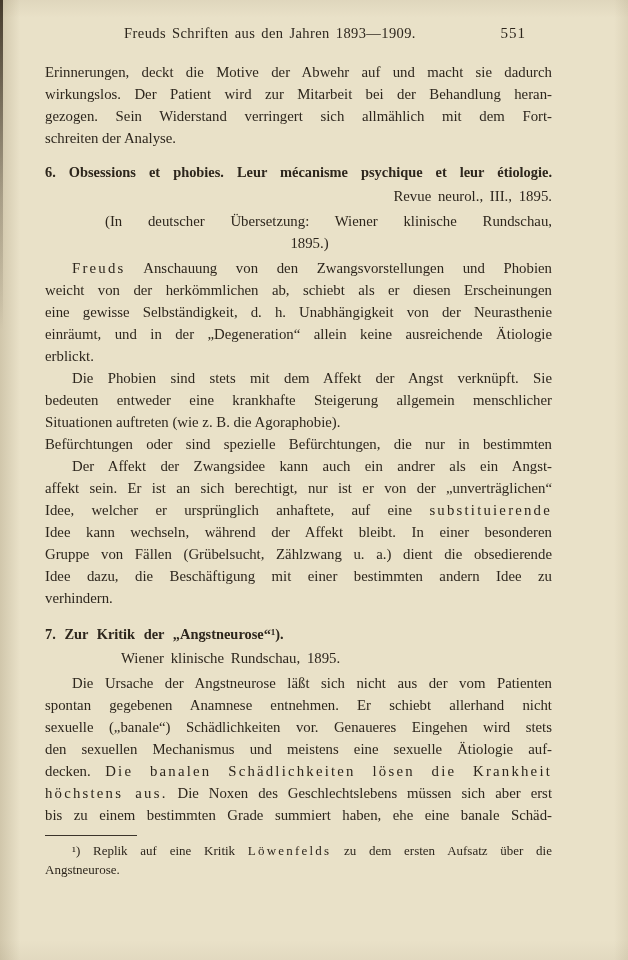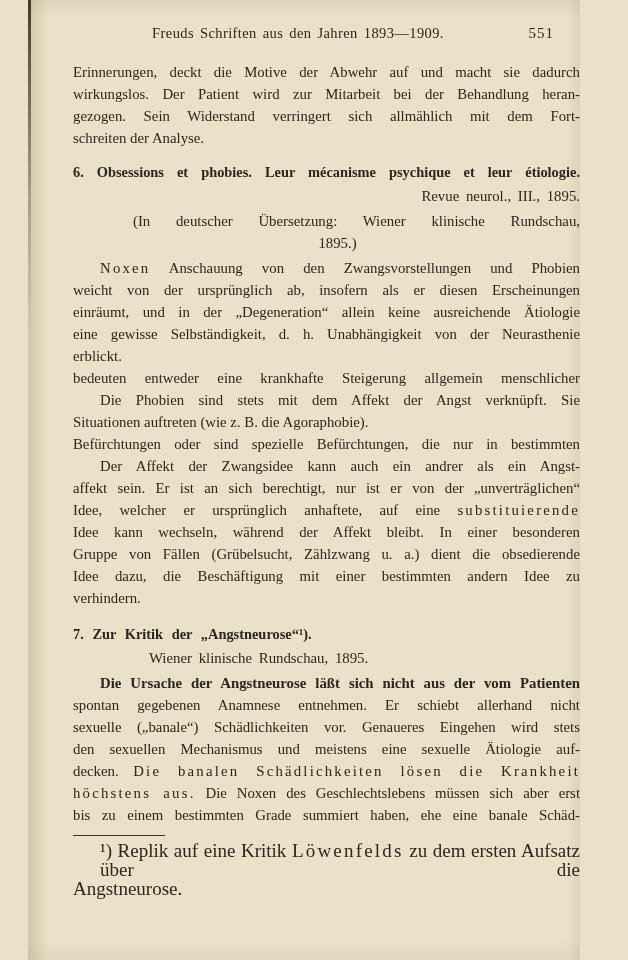--- a/index.html
+++ b/index.html
@@ -1,43 +1,42 @@
 <!DOCTYPE html>
 <html><head>
 <meta charset="utf-8">
 <style>
   html,body{margin:0;padding:0;}
   body{width:628px;height:960px;overflow:hidden;background:#e9e1c8;}
   .page{
-    position:relative;width:552px;height:960px;
+    position:relative;width:628px;height:960px;
     font-family:"Liberation Serif","DejaVu Serif",serif;
     color:#2d261d;
     background:
       linear-gradient(90deg, rgba(110,92,56,0.20), rgba(0,0,0,0) 20px),
       linear-gradient(270deg, rgba(110,92,56,0.10), rgba(0,0,0,0) 14px),
       linear-gradient(180deg, rgba(110,92,56,0.08), rgba(0,0,0,0) 18px),
       linear-gradient(0deg, rgba(110,92,56,0.06), rgba(0,0,0,0) 20px),
       #e9e1c8;
-    margin-left: 28px;
   }
   .edge-left{
     position:absolute;left:0;top:0;width:3px;height:330px;
     background:linear-gradient(180deg, rgba(44,34,22,0.85), rgba(44,34,22,0.25) 60%, rgba(44,34,22,0));
   }
   .header{position:absolute;top:25px;left:0;width:628px;height:20px;font-size:14.5px;}
   .running-title{position:absolute;left:0;width:540px;text-align:center;letter-spacing:0.4px;word-spacing:2px;}
   .page-number{position:absolute;right:102px;top:0;font-size:15px;letter-spacing:1px;}
   .body{position:absolute;left:45px;top:61px;width:507px;font-size:14.8px;line-height:22px;}
   .block{margin:0;}
   .line{text-align:left;}
   .line.j{text-align:justify;text-align-last:justify;-moz-text-align-last:justify;text-justify:inter-word;}
   .sp{letter-spacing:2.2px;}
   .block.heading{font-weight:bold;font-size:14.4px;}
   .block.ref{word-spacing:3px;}
-  .block.footnote{font-size:19px;line-height:19px;}
+  .block.footnote{font-size:13px;line-height:19px;}
   .rule{width:92px;border-top:1.5px solid #3b342b;margin:9px 0 5px 0;}
 </style>
 </head>
 <body style="background: rgb(233, 225, 200);">
 
 <div class="page" style="color: rgb(45, 38, 29);">
   <div class="edge-left"></div>
   <div class="header">
     <div class="running-title">Freuds Schriften aus den Jahren 1893—1909.</div>
     <div class="page-number">551</div>
@@ -53,49 +52,49 @@
         <div class="line j"><span>6. Obsessions et phobies. Leur mécanisme psychique et leur étiologie.</span></div>
       </div>
       <div class="block ref" style="margin-top: 2px;">
         <div class="line" style="padding-left: 76px; text-align: right;"><span>Revue neurol., III., 1895.</span></div>
       </div>
       <div class="block ref" style="margin-top: 3px;">
         <div class="line j" style="padding-left: 60px;"><span>(In deutscher Übersetzung: Wiener klinische Rundschau,</span></div>
         <div class="line" style="padding-left: 22px; text-align: center;"><span>1895.)</span></div>
       </div>
       <div class="block para" style="margin-top: 3px;">
-        <div class="line j" style="padding-left: 27px;"><span class="sp">Noxen</span><span> Anschauung von den Zwangsvorstellungen und Phobien</span></div>
-        <div class="line j"><span>weicht von der ursprünglich ab, insofern als er diesen Erscheinungen</span></div>
+        <div class="line j" style="padding-left: 27px;"><span class="sp">Freuds</span><span> Anschauung von den Zwangsvorstellungen und Phobien</span></div>
+        <div class="line j"><span>weicht von der herkömmlichen ab, schiebt als er diesen Erscheinungen</span></div>
+        <div class="line j"><span>eine gewisse Selbständigkeit, d. h. Unabhängigkeit von der Neurasthenie</span></div>
         <div class="line j"><span>einräumt, und in der „Degeneration“ allein keine ausreichende Ätiologie</span></div>
-        <div class="line j"><span>eine gewisse Selbständigkeit, d. h. Unabhängigkeit von der Neurasthenie</span></div>
         <div class="line"><span>erblickt.</span></div>
       </div>
       <div class="block para">
+        <div class="line j" style="padding-left: 27px;"><span>Die Phobien sind stets mit dem Affekt der Angst verknüpft. Sie</span></div>
         <div class="line j"><span>bedeuten entweder eine krankhafte Steigerung allgemein menschlicher</span></div>
-        <div class="line j" style="padding-left: 27px;"><span>Die Phobien sind stets mit dem Affekt der Angst verknüpft. Sie</span></div>
         <div class="line"><span>Situationen auftreten (wie z. B. die Agoraphobie).</span></div>
         <div class="line j"><span>Befürchtungen oder sind spezielle Befürchtungen, die nur in bestimmten</span></div>
       </div>
       <div class="block para">
         <div class="line j" style="padding-left: 27px;"><span>Der Affekt der Zwangsidee kann auch ein andrer als ein Angst-</span></div>
         <div class="line j"><span>affekt sein. Er ist an sich berechtigt, nur ist er von der „unverträglichen“</span></div>
         <div class="line j"><span>Idee, welcher er ursprünglich anhaftete, auf eine </span><span class="sp">substituierende</span></div>
         <div class="line j"><span>Idee kann wechseln, während der Affekt bleibt. In einer besonderen</span></div>
         <div class="line j"><span>Gruppe von Fällen (Grübelsucht, Zählzwang u. a.) dient die obsedierende</span></div>
         <div class="line j"><span>Idee dazu, die Beschäftigung mit einer bestimmten andern Idee zu</span></div>
         <div class="line"><span>verhindern.</span></div>
       </div>
       <div class="block heading" style="margin-top: 14px; word-spacing: 5px;">
         <div class="line"><span>7. Zur Kritik der „Angstneurose“¹).</span></div>
       </div>
       <div class="block ref" style="margin-top: 2px;">
         <div class="line" style="padding-left: 76px;"><span>Wiener klinische Rundschau, 1895.</span></div>
       </div>
       <div class="block para" style="margin-top: 3px;">
-        <div class="line j" style="padding-left: 27px; font-weight: bold;"><span>Die Ursache der Angstneurose läßt sich nicht aus der vom Patienten</span></div>
+        <div class="line j" style="padding-left: 27px;"><span>Die Ursache der Angstneurose läßt sich nicht aus der vom Patienten</span></div>
         <div class="line j"><span>spontan gegebenen Anamnese entnehmen. Er schiebt allerhand nicht</span></div>
         <div class="line j"><span>sexuelle („banale“) Schädlichkeiten vor. Genaueres Eingehen wird stets</span></div>
         <div class="line j"><span>den sexuellen Mechanismus und meistens eine sexuelle Ätiologie auf-</span></div>
         <div class="line j"><span>decken. </span><span class="sp">Die banalen Schädlichkeiten lösen die Krankheit</span></div>
         <div class="line j"><span class="sp">höchstens aus.</span><span> Die Noxen des Geschlechtslebens müssen sich aber erst</span></div>
         <div class="line j"><span>bis zu einem bestimmten Grade summiert haben, ehe eine banale Schäd-</span></div>
       </div>
       <div class="rule"></div>
       <div class="block footnote">
         <div class="line j" style="padding-left: 27px;"><span>¹) Replik auf eine Kritik </span><span class="sp">Löwenfelds</span><span> zu dem ersten Aufsatz über die</span></div>

